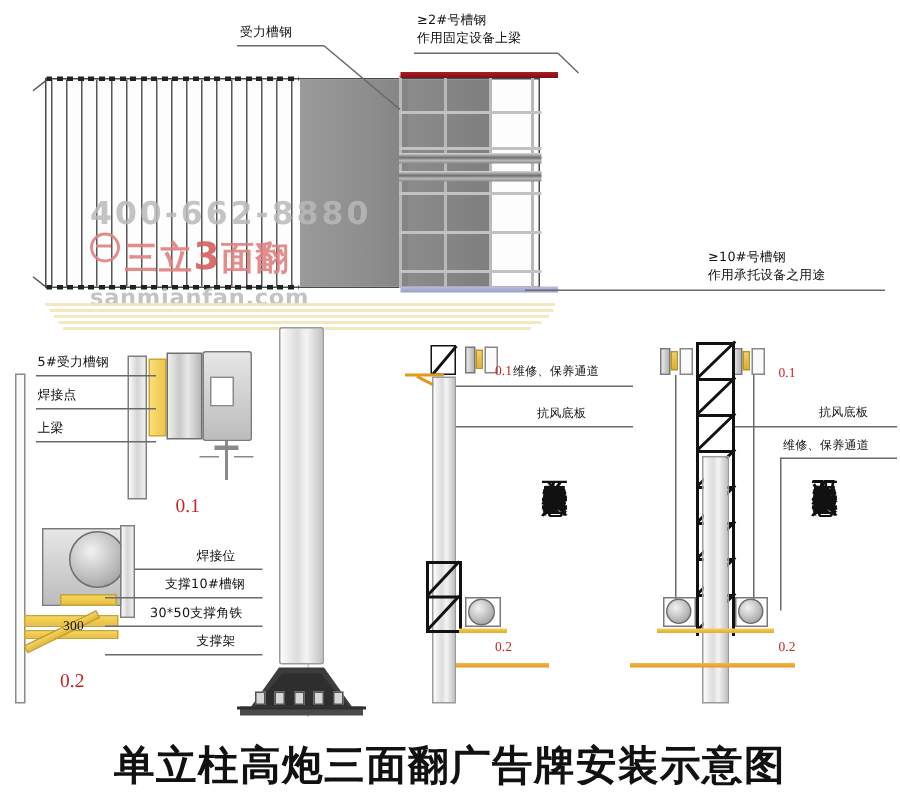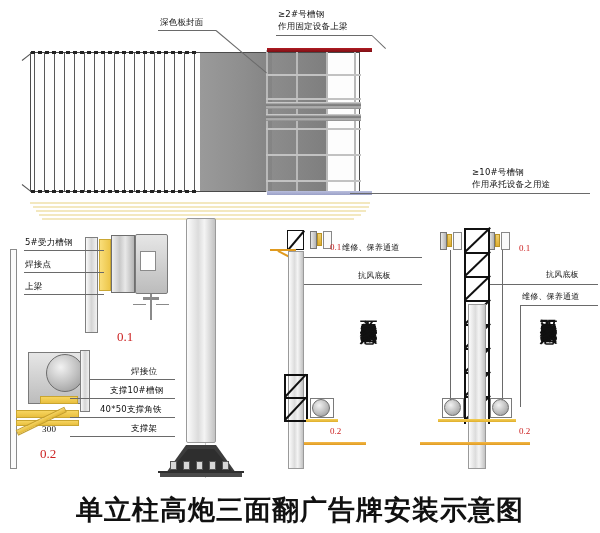--- a/index.html
+++ b/index.html
@@ -141,29 +141,36 @@
         <div class="gh" style="top:78px"></div>
       <div class="gh" style="top:104px"></div>
         <div class="gh" style="top:130px"></div>
       <div class="pipe" style="top:52px"></div>
       <div class="pipe" style="top:64px"></div>
     </div>
 
     <div class="redbeam" style="left:245px;top:2px;width:105px;"></div>
     <div class="bluebeam" style="left:245px;top:145px;width:105px;"></div>
 
+    <div class="wm">
+      <div class="wm-phone">400-662-8880</div>
+      <div class="wm-logo">
+        <span class="wm-ring"></span><span>三立</span><span class="big">3</span><span>面翻</span>
+      </div>
+      <div class="wm-site">sanmianfan.com</div>
+    </div>
   </div>
 
   <div class="ground abs" style="left:30px;top:202px;width:340px;"></div>
   <div class="ground abs" style="left:33px;top:206px;width:336px;"></div>
   <div class="ground abs" style="left:36px;top:210px;width:330px;"></div>
   <div class="ground abs" style="left:39px;top:214px;width:322px;"></div>
   <div class="ground abs" style="left:42px;top:218px;width:312px;"></div>
 
-  <div class="abs lbl" style="left:160px;top:17px;">深色板封面</div>
+  <div class="abs lbl" style="left:160px;top:17px;">受力槽钢</div>
   <div class="abs lead" style="left:158px;top:30px;width:58px;"></div>
   <div class="abs lead" style="left:216px;top:30px;width:66px;transform:rotate(40deg);transform-origin:left center;"></div>
 
   <div class="abs lbl" style="left:278px;top:9px;">≥2#号槽钢</div>
   <div class="abs lbl" style="left:278px;top:21px;text-align:center;">作用固定设备上梁</div>
   <div class="abs lead" style="left:276px;top:35px;width:96px;"></div>
   <div class="abs lead" style="left:372px;top:35px;width:19px;transform:rotate(44deg);transform-origin:left center;"></div>
 
   <div class="abs lbl" style="left:472px;top:167px;">≥10#号槽钢</div>
   <div class="abs lbl" style="left:472px;top:179px;">作用承托设备之用途</div>
@@ -201,29 +208,29 @@
 
     <div class="plate" style="left:28px;top:4px;width:53px;height:52px;"></div>
     <div class="drum" style="left:46px;top:6px;width:38px;height:38px;"></div>
     <div class="tube-v" style="left:80px;top:2px;width:10px;height:62px;"></div>
 
     <div class="chan" style="left:40px;top:48px;width:38px;height:8px;"></div>
     <div class="chan" style="left:16px;top:62px;width:63px;height:8px;"></div>
     <div class="chan" style="left:16px;top:72px;width:63px;height:6px;"></div>
     <div class="brace" style="left:17px;top:82px;width:54px;height:6px;transform:rotate(-26deg);"></div>
 
-    <div class="abs lbl" style="left:42px;top:76px;font-size:9px;font-family:'Liberation Serif',serif;">300</div>
+    <div class="abs lbl" style="left:42px;top:64px;font-size:9px;font-family:'Liberation Serif',serif;">300</div>
 
     <div class="abs lbl" style="left:131px;top:18px;">焊接位</div>
     <div class="abs lead" style="left:90px;top:31px;width:85px;"></div>
 
     <div class="abs lbl" style="left:110px;top:37px;">支撑10#槽钢</div>
     <div class="abs lead" style="left:70px;top:50px;width:105px;"></div>
 
-    <div class="abs lbl" style="left:100px;top:56px;">40*50支撑角铁</div>
+    <div class="abs lbl" style="left:100px;top:56px;">30*50支撑角铁</div>
     <div class="abs lead" style="left:70px;top:69px;width:105px;"></div>
 
     <div class="abs lbl" style="left:131px;top:75px;">支撑架</div>
     <div class="abs lead" style="left:70px;top:88px;width:105px;"></div>
 
     <div class="abs redlbl" style="left:40px;top:98px;font-size:13px;">0.2</div>
   </div>
 
   <div class="divider abs" style="left:205px;top:228px;width:1px;height:250px;"></div>
 

